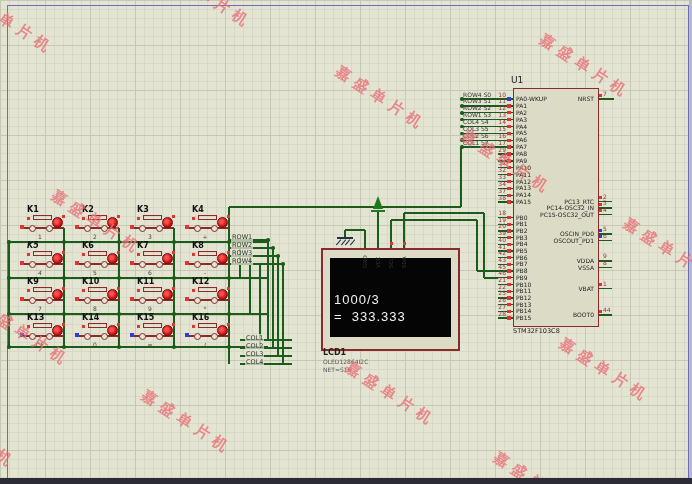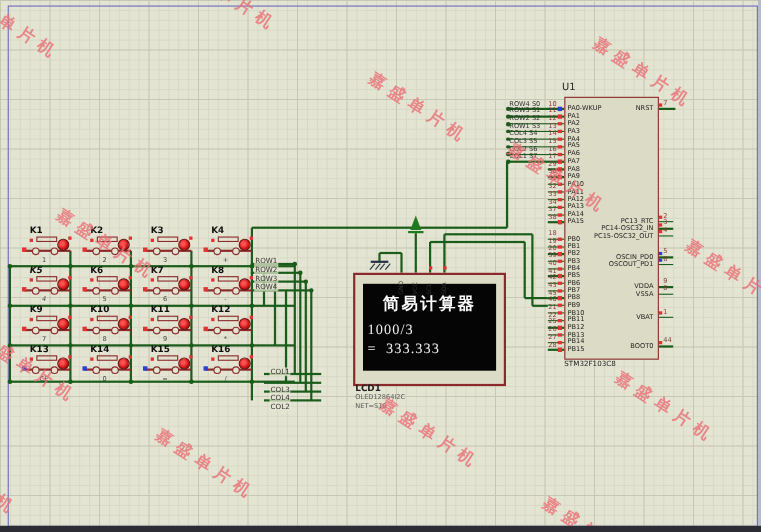--- a/index.html
+++ b/index.html
@@ -30,21 +30,21 @@
   .pin-name{font-size:6px;color:#222;}
   .net-lbl{font-size:6px;color:#333;}
   .chip-box{position:absolute;left:513px;top:88px;width:84px;height:237px;
     background:#dcdcc6;border:1.5px solid #8b2a2a;z-index:10;}
   .lcd-box{position:absolute;left:321px;top:248px;width:135px;height:99px;
     background:#dcdcc6;border:2px solid #8b2a2a;z-index:10;}
   .lcd-screen{position:absolute;left:330px;top:258px;width:121px;height:79px;background:#050505;z-index:11;}
   .lcd-title{position:absolute;left:330px;top:267px;width:121px;text-align:center;
     font-size:15px;font-weight:bold;color:#fafafa;z-index:12;letter-spacing:2px;}
   .lcd-line{position:absolute;left:334px;font-size:13px;color:#f2f2f2;z-index:12;
-    font-family:Liberation Serif, serif;white-space:pre;letter-spacing:1px;}
+    font-family:Liberation Sans, sans-serif;white-space:pre;letter-spacing:1px;}
   .lcd-pin-lbl{position:absolute;font-size:5.5px;color:#333;transform:rotate(-90deg);
     transform-origin:0 0;z-index:15;white-space:nowrap;}
   .key{position:absolute;width:50px;height:34px;z-index:10;}
   .key .ref{position:absolute;left:7px;top:0;font-size:8px;font-weight:bold;color:#111;}
   .key .bar{position:absolute;left:13px;top:10px;width:17px;height:3px;border:1.2px solid #8b2a2a;}
   .key .contact{position:absolute;left:10px;top:22.4px;width:21px;height:1.2px;background:#8b2a2a;}
   .key .lead-l{position:absolute;left:2px;top:22.4px;width:9px;height:1.2px;background:#8b2a2a;}
   .key .lead-r{position:absolute;left:30px;top:22.4px;width:14px;height:1.2px;background:#8b2a2a;}
   .key .c1,.key .c2{position:absolute;top:20px;width:5px;height:5px;border:1.2px solid #8b2a2a;
     border-radius:50%;background:#e4e4d2;}
@@ -64,21 +64,20 @@
 <div class="stage">
   <div class="border-frame"></div>
   <div class="right-edge"></div>
 
   <div class="txt" style="left:511px;top:76px;font-size:9px;color:#222;">U1</div>
   <div class="chip-box"></div>
   <div class="txt" style="left:513px;top:328px;font-size:6.5px;color:#222;">STM32F103C8</div>
 
   <div class="lcd-box"></div>
   <div class="lcd-screen"></div>
-  <div class="lcd-title">简易计算器</div>
   <div class="lcd-line" style="top:292px;">1000/3</div>
   <div class="lcd-line" style="top:309px;">=  333.333</div>
   <div class="txt" style="left:323px;top:349px;font-size:8px;color:#222;font-weight:bold;">LCD1</div>
   <div class="txt" style="left:323px;top:359px;font-size:6px;color:#5a5a5a;">OLED12864I2C</div>
   <div class="txt" style="left:323px;top:367px;font-size:6px;color:#5a5a5a;">NET=S16</div>
 
   <div class="pwr-tri"></div>
   <div class="pwr-bar"></div>
   <div class="gnd" style="left:337px;top:237px;width:16px;height:1.6px;background:#223344;"></div>
   <div class="gnd" style="left:338px;top:239px;width:1.4px;height:7px;background:#223344;transform:rotate(40deg);"></div>
@@ -383,21 +382,21 @@
         <div class="mk blue" style="left: 0px; top: 20px;"></div>
         <div class="sq red" style="left: 7px; top: 12px; width: 3px; height: 3px; position: absolute;"></div>
         <div class="sq red" style="left: 42px; top: 10px; width: 3px; height: 3px; position: absolute;"></div>
         <div class="sub">/</div>
       </div>
       <div class="rowcol-lbl" style="left: 231px; top: 233px;">ROW1</div>
       <div class="rowcol-lbl" style="left: 231px; top: 241px;">ROW2</div>
       <div class="rowcol-lbl" style="left: 231px; top: 249px;">ROW3</div>
       <div class="rowcol-lbl" style="left: 231px; top: 257px;">ROW4</div>
       <div class="rowcol-lbl" style="left: 245px; top: 333.5px;">COL1</div>
-      <div class="rowcol-lbl" style="left: 245px; top: 341.5px; margin-top: 24px;">COL2</div>
+      <div class="rowcol-lbl" style="left: 245px; top: 341.5px;">COL2</div>
       <div class="rowcol-lbl" style="left: 245px; top: 349.5px;">COL3</div>
       <div class="rowcol-lbl" style="left: 245px; top: 357.5px;">COL4</div>
       <div class="wire" style="left: 462px; top: 98.3px; width: 51px; height: 1.4px;"></div>
       <div class="dot" style="left: 460.2px; top: 97.2px;"></div>
       <div class="txt net-lbl" style="left: 463px; top: 91.5px;">ROW4 S0</div>
       <div class="txt pin-num" style="left: 488px; top: 91.5px; width: 18px;">10</div>
       <div class="sq blue" style="left: 507.2px; top: 97.3px;"></div>
       <div class="txt pin-name" style="left: 516px; top: 96px;">PA0-WKUP</div>
       <div class="wire" style="left: 462px; top: 105.175px; width: 51px; height: 1.4px;"></div>
       <div class="dot" style="left: 460.2px; top: 104.075px;"></div>

